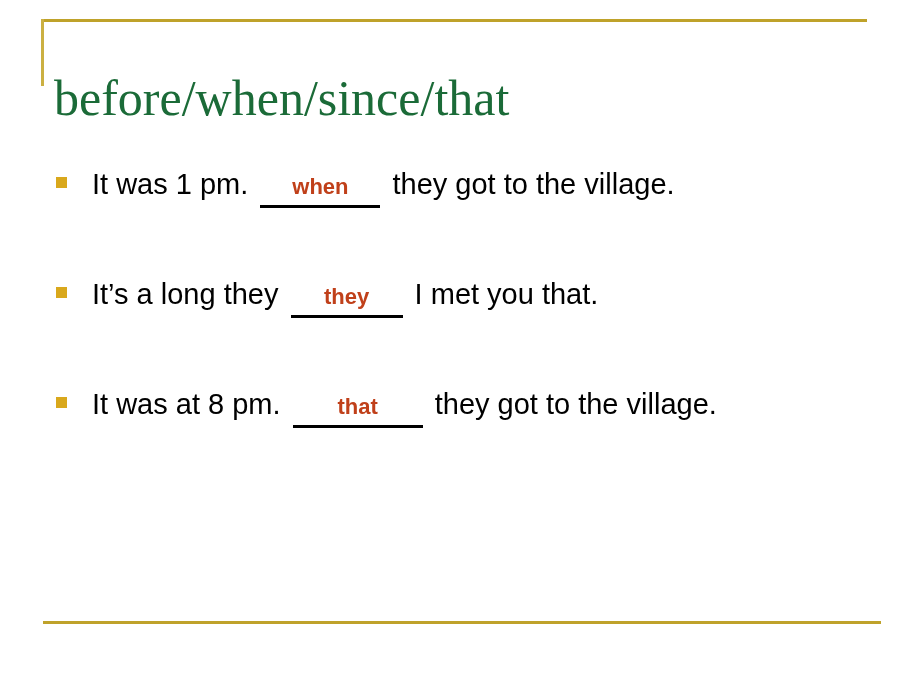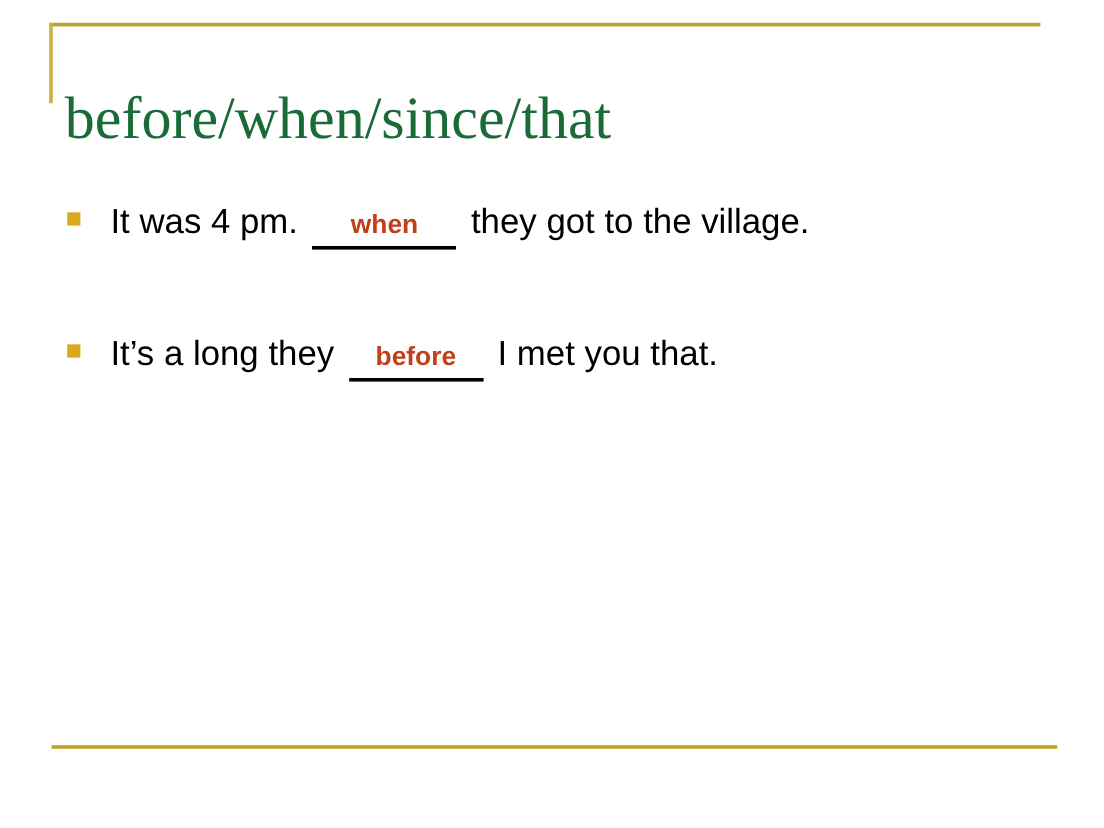--- a/index.html
+++ b/index.html
@@ -128,34 +128,42 @@
   <div class="title-rule-top"></div>
   <div class="title-rule-left"></div>
 
   <h1 class="title">before/when/since/that</h1>
 
   <ul class="body-list">
 
     <li class="bullet-row">
       <span class="bullet-marker"></span>
       <span class="bullet-text">
-        <span>It was 4 pm.</span>
+        <span>It was 1 pm.</span>
         <span class="blank w-when">when</span>
         <span>they got to the village.</span>
       </span>
     </li>
 
 
     <li class="bullet-row">
       <span class="bullet-marker"></span>
       <span class="bullet-text">
         <span>It’s a long they</span>
-        <span class="blank w-since">before</span>
+        <span class="blank w-since">they</span>
         <span>I met you that.</span>
       </span>
     </li>
 
+    <li class="bullet-row">
+      <span class="bullet-marker"></span>
+      <span class="bullet-text">
+        <span>It was at 8 pm.</span>
+        <span class="blank w-that">that</span>
+        <span>they got to the village.</span>
+      </span>
+    </li>
 
   </ul>
 
   <div class="footer-rule"></div>
 
 </div>
 
 </body></html>

